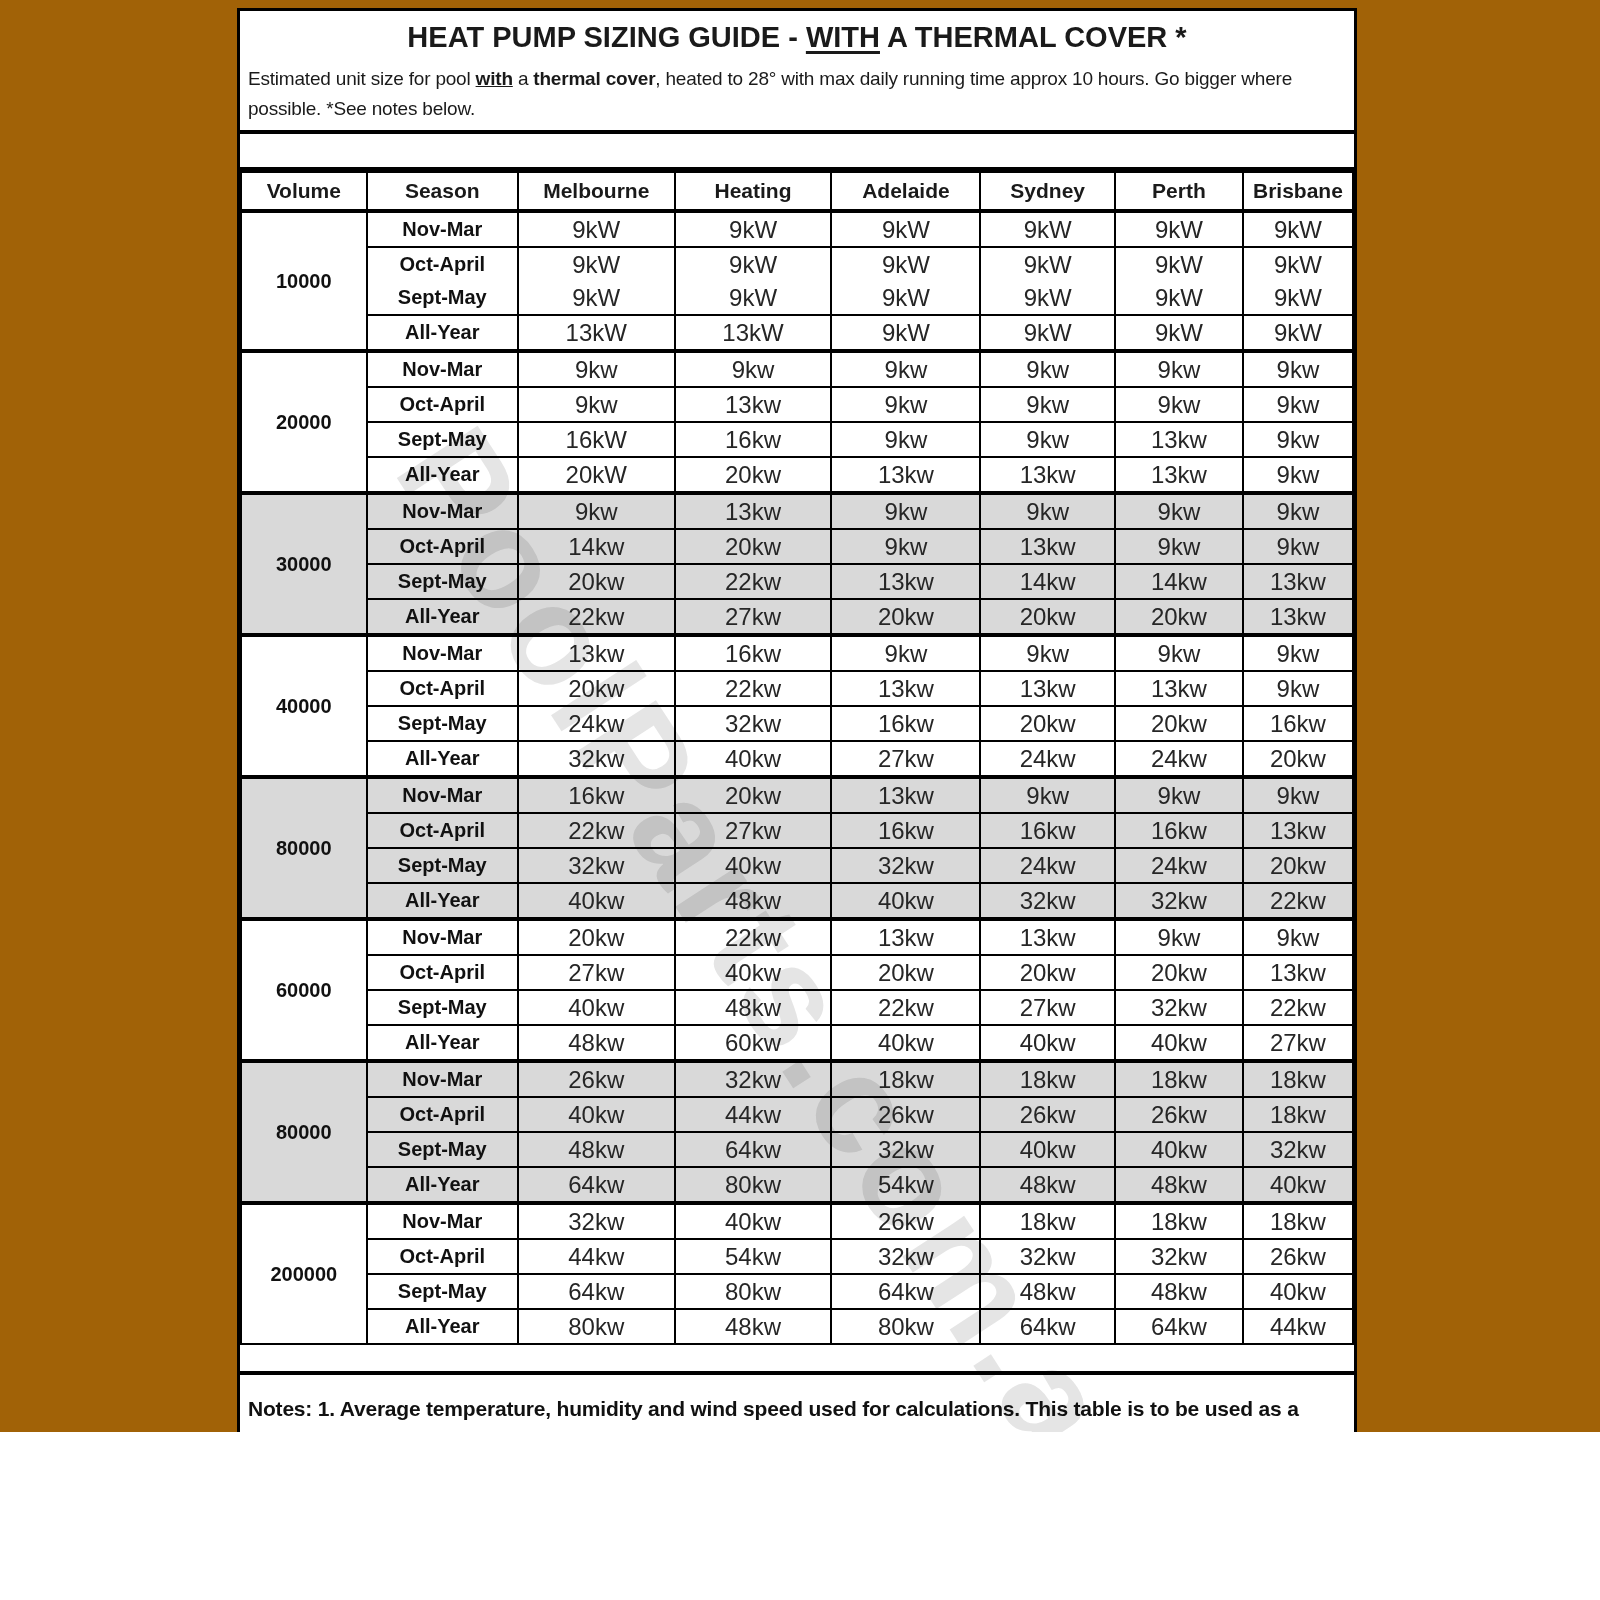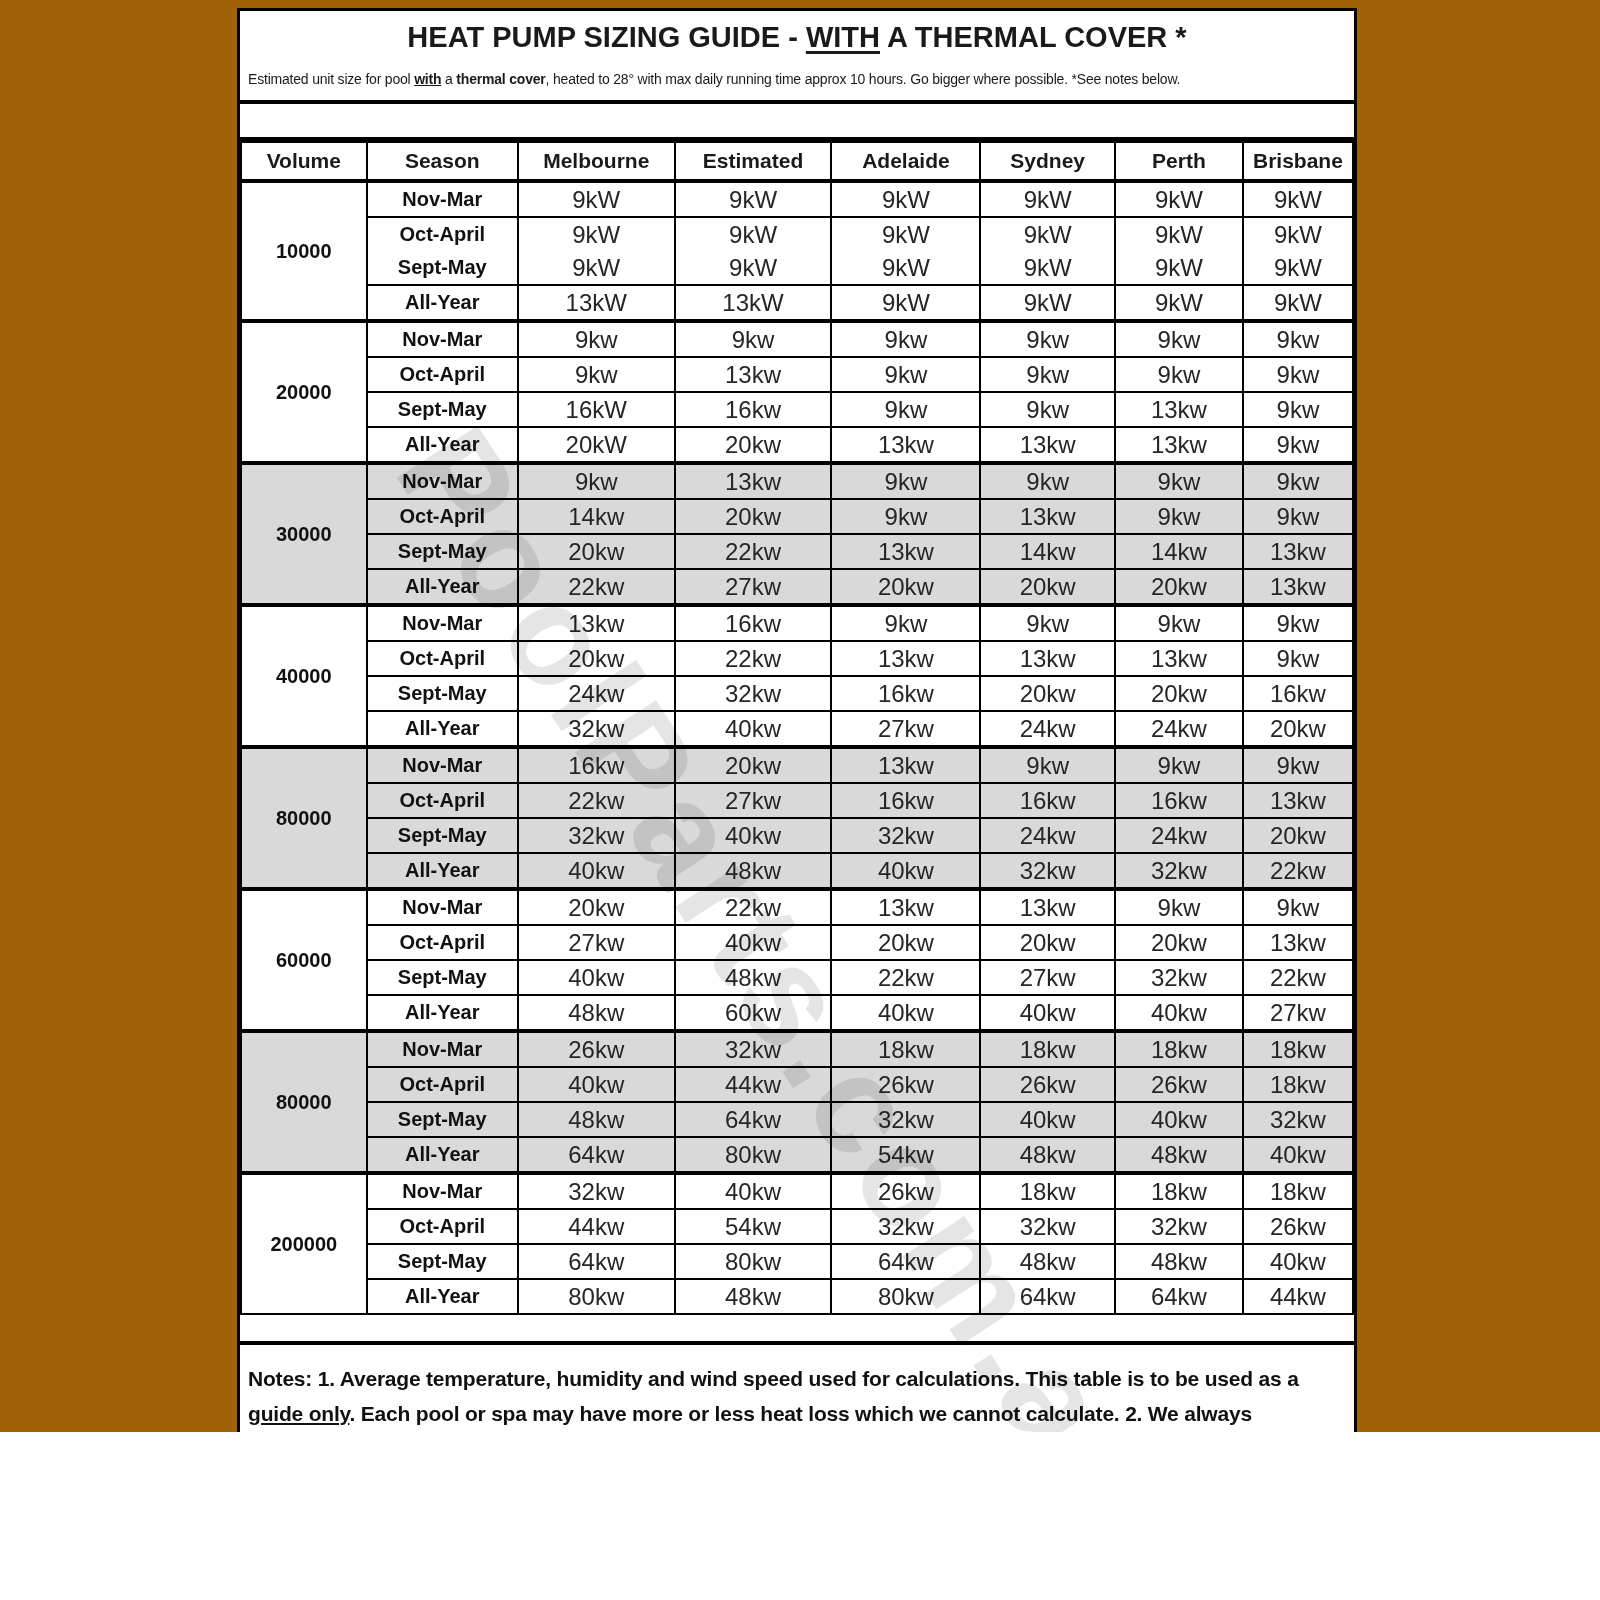--- a/index.html
+++ b/index.html
@@ -3,21 +3,21 @@
 <meta charset="utf-8">
 <style>
   html,body{margin:0;padding:0;}
   .page{position:relative;width:1600px;height:1432px;background:#a16207;overflow:hidden;
         font-family:"Liberation Sans", sans-serif;color:#1a1a1a;padding-left:32px;}
   .frame{position:absolute;left:237px;top:8px;width:1120px;height:1584px;
          border:3px solid #000;box-sizing:border-box;display:flex;flex-direction:column;background:#fff;}
   .title-section{border-bottom:4px solid #000;padding:8px 8px 6px 8px;box-sizing:border-box;}
   .doc-title{text-align:center;font-size:29px;font-weight:bold;letter-spacing:0px;margin:2px 0 10px 0;}
   .doc-title .u{text-decoration:underline;text-underline-offset:4px;text-decoration-thickness:3px;}
-  .subtitle{font-size:14px;line-height:30px;font-weight:500;letter-spacing:-0.2px;}
+  .subtitle{font-size:19px;line-height:30px;font-weight:500;letter-spacing:-0.2px;}
   .subtitle .u{font-weight:bold;text-decoration:underline;}
   .subtitle .b{font-weight:bold;}
   .spacer-row{height:33px;border-bottom:4px solid #000;flex:none;}
   table.sizing{width:100%;border-collapse:collapse;table-layout:fixed;flex:none;}
   table.sizing th{border:2px solid #000;border-bottom:4px solid #000;height:36px;
                   font-size:21px;font-weight:bold;background:#fff;padding:0;}
   table.sizing td{border:2px solid #000;height:33px;text-align:center;vertical-align:middle;
                   font-size:24px;padding:0;color:#262626;background:#fff;}
   table.sizing td.volume{font-size:20px;font-weight:bold;color:#111;}
   table.sizing td.season{font-weight:bold;font-size:20px;color:#111;}
@@ -57,21 +57,21 @@
         <col class="col-adelaide">
           <col class="col-sydney">
           <col class="col-perth">
           <col class="col-brisbane">
       </colgroup>
       <thead>
           <tr>
             <th>Volume</th>
             <th>Season</th>
             <th>Melbourne</th>
-            <th>Estimated</th>
+            <th>Heating</th>
             <th>Adelaide</th>
             <th>Sydney</th>
             <th>Perth</th>
             <th>Brisbane</th>
           </tr>
         </thead>
       <tbody>
           <tr class="group-start">
             <td class="volume" rowspan="4">10000</td>
             <td class="season">Nov-Mar</td>

